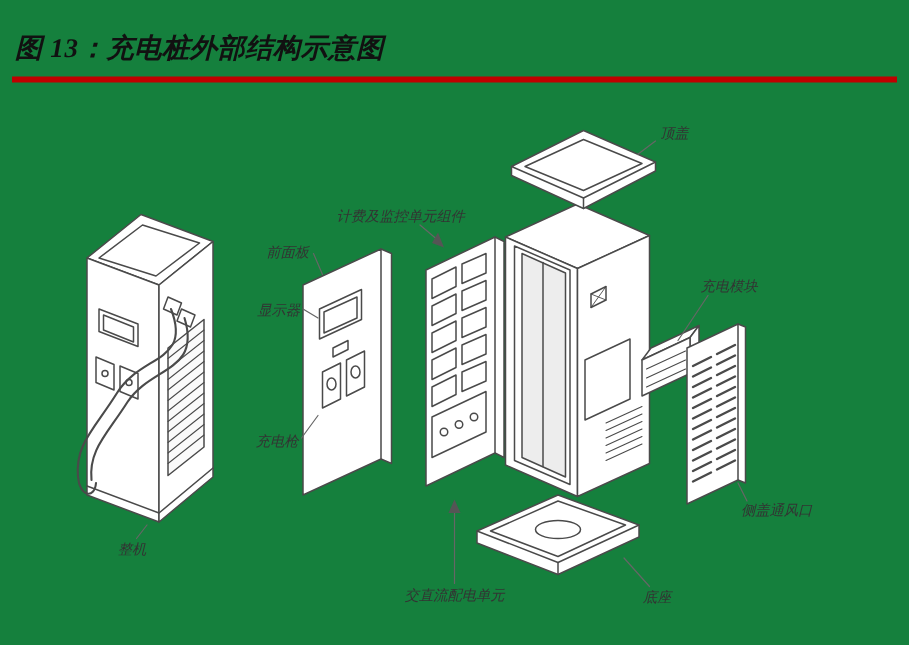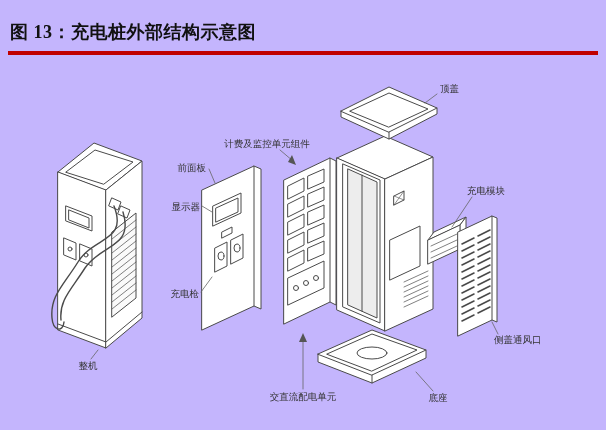--- a/index.html
+++ b/index.html
@@ -1,17 +1,17 @@
 <!DOCTYPE html>
 <html><head>
 <meta charset="utf-8">
 <style>
   html,body{margin:0;padding:0;background:#ffffff;}
-  .page{position:relative;width:606px;height:430px;background:#c4b5fd;overflow:hidden;
-        font-family:"Liberation Sans",sans-serif;}
+  .page{position:relative;width:606px;height:430px;background:#15803d;overflow:hidden;
+        font-family:"Liberation Sans",sans-serif;font-style:italic;}
   .header{position:absolute;top:0;left:0;right:0;height:60px;}
   .title{position:absolute;top:20px;left:10px;margin:0;
          font-family:"Liberation Serif",serif;font-weight:bold;font-size:18px;
          color:#111111;letter-spacing:0.5px;white-space:nowrap;}
   .rule{position:absolute;top:51px;left:8px;right:8px;height:4px;background:#c00000;}
   .diagram{position:absolute;top:60px;left:0;width:514px;height:370px;}
   svg{display:block;}
   svg text{font-family:"Liberation Sans",sans-serif;font-size:9.5px;fill:#333333;}
 </style>
 </head>

